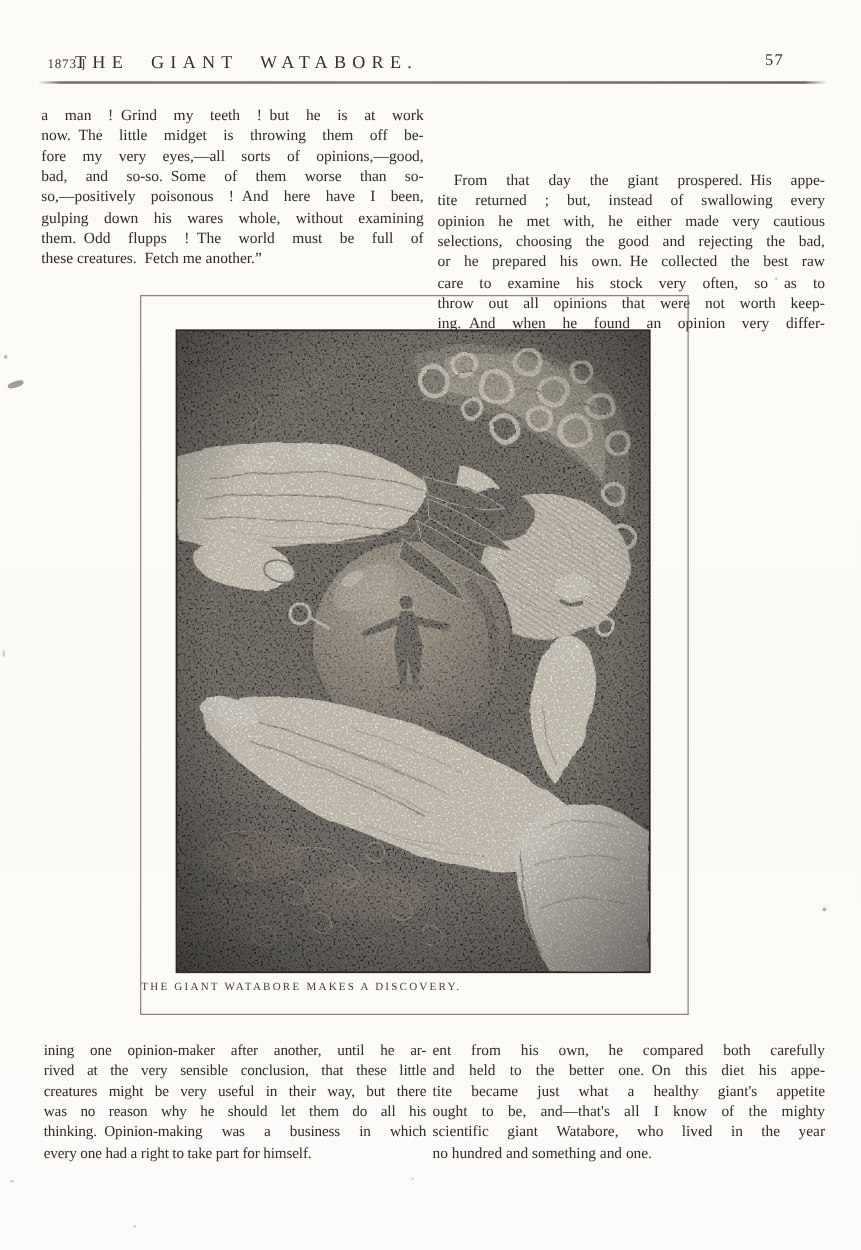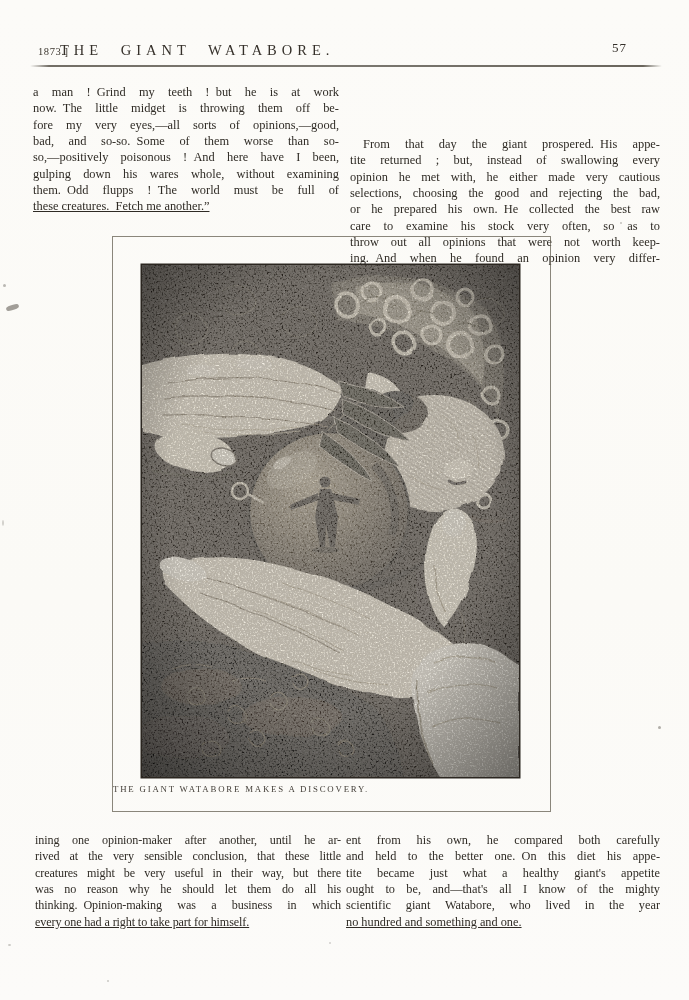--- a/index.html
+++ b/index.html
@@ -10,21 +10,21 @@
   .hdate{position:absolute;left:38px;top:46px;font-size:10.5px;letter-spacing:.6px;color:#3a352d;}
   .htitle{position:absolute;left:60px;right:60px;top:42px;font-size:14.5px;
           letter-spacing:5px;word-spacing:9px;color:#35302a;}
   .hpage{position:absolute;right:62px;top:40px;font-size:13px;letter-spacing:1px;color:#35302a;}
   .rule{position:absolute;left:30px;right:27px;top:65px;height:1.6px;border-radius:1px;
         background:linear-gradient(90deg,rgba(80,75,65,0),rgba(80,75,65,.8) 3%,rgba(70,66,57,.7) 45%,
         rgba(80,75,65,.85) 97%,rgba(80,75,65,0));}
   
   .col{position:absolute;font-size:12.4px;}
   .col .tline{line-height:16.35px;height:16.35px;overflow:hidden;text-align:justify;text-align-last:justify;}
-  .col .tline.pend{text-align-last:left;text-decoration:underline;}
+  .col .tline.pend{text-align-last:left;}
   .col .tline.indent{text-indent:13px;}
   #col-tl{left:33px;top:84px;width:306px;}
   #col-tr{left:350px;top:91px;width:310px;margin-top:45px;}
   #col-bl{left:35px;top:832px;width:306px;font-size:12.15px;letter-spacing:-0.12px;}
   #col-br{left:346px;top:832px;width:314px;font-size:12.3px;}
   
   .figure-frame{position:absolute;left:112px;top:236px;width:437px;height:574px;
         border:1px solid rgba(100,95,82,.75);}
   .engraving{position:absolute;left:29px;top:28px;width:377px;height:512px;background:#191511;
         box-shadow:0 0 0 1.5px #2b2620;}

